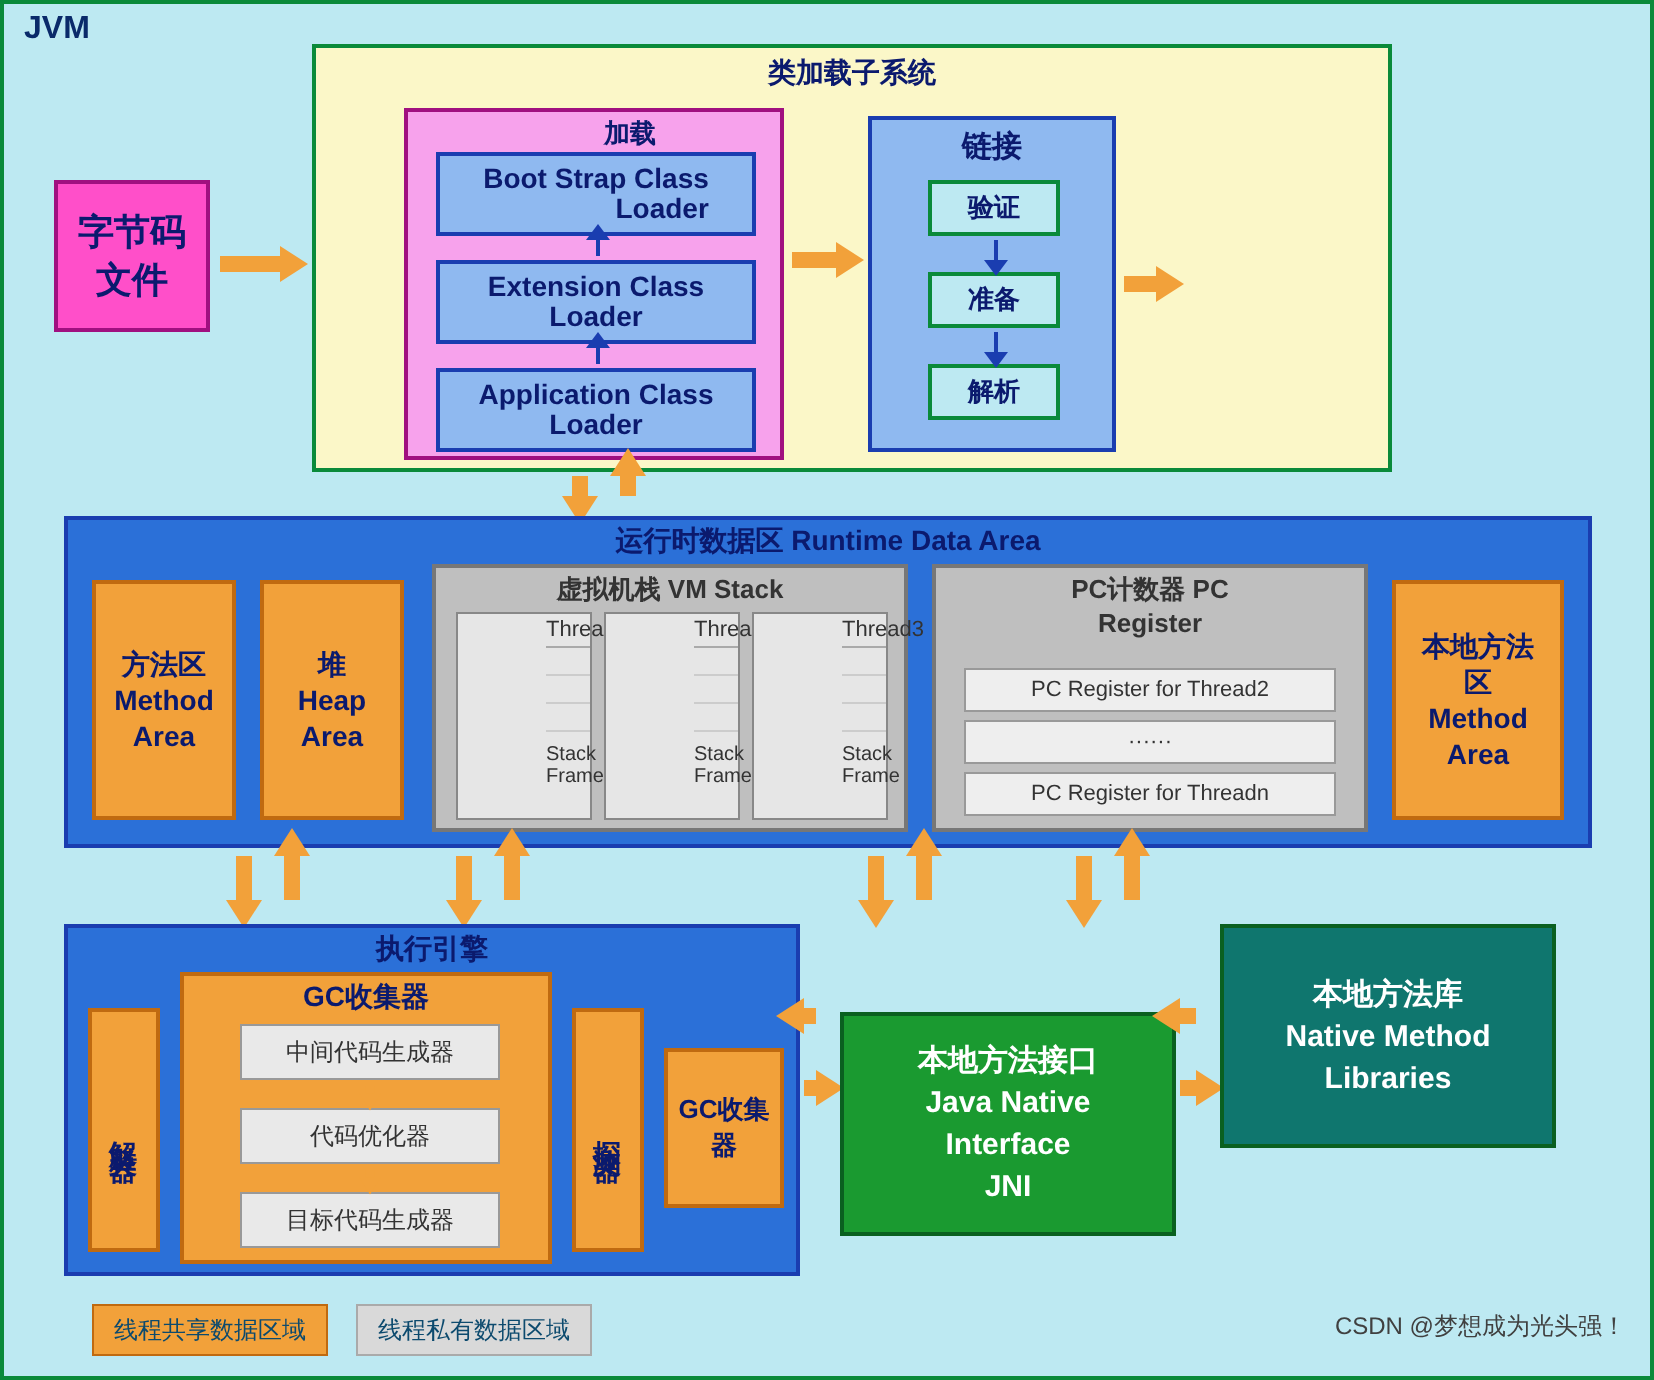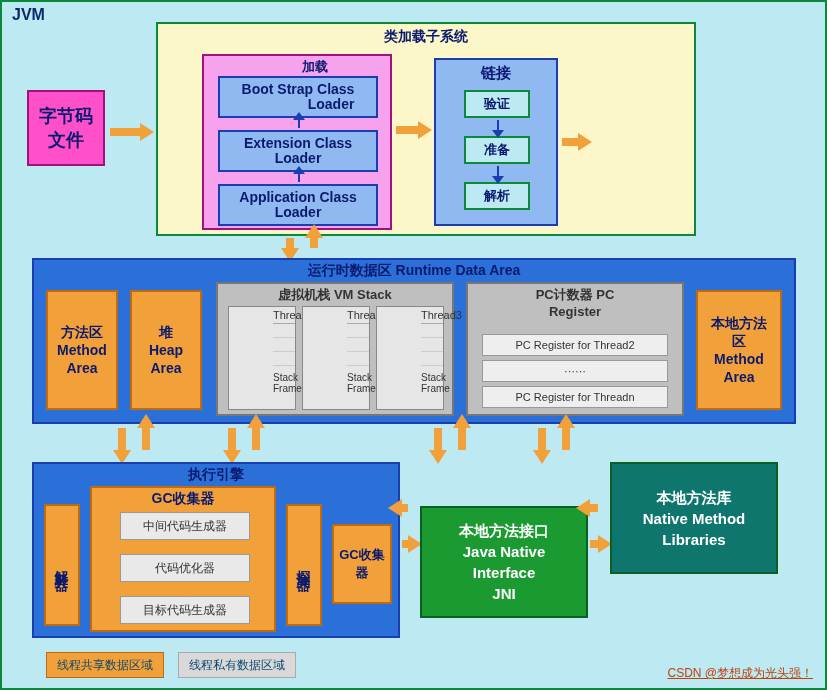--- a/index.html
+++ b/index.html
@@ -123,21 +123,21 @@
   }
 
   .legend {
     position:absolute; height:26px; border:1px solid #aaa;
     font-size:12px; color:#0c4a6e; display:flex; align-items:center; justify-content:center;
     padding:0 10px;
   }
   .lg1 { left:44px; bottom:10px; background:#f2a13a; border-color:#c06a10;}
   .lg2 { left:176px; bottom:10px; background:#d9d9d9;}
 
-  .watermark { position:absolute; right:12px; bottom:6px; color:#c2410c; font-size:12px;text-decoration:underline;}
+  .watermark { position:absolute; right:12px; bottom:16px; color:#404040; font-size:12px;}
 
   
   .arrow { position:absolute; }
   .ar-h { height:0; border-top:6px solid transparent; border-bottom:6px solid transparent; }
   .ar-h.right::after { content:""; position:absolute; right:-14px; top:-9px; border-left:14px solid #f2a13a; border-top:9px solid transparent; border-bottom:9px solid transparent;}
   .ar-h.left::after  { content:""; position:absolute; left:-14px; top:-9px; border-right:14px solid #f2a13a; border-top:9px solid transparent; border-bottom:9px solid transparent;}
   .ar-h .shaft { position:absolute; top:-4px; height:8px; background:#f2a13a; left:0; right:0;}
   .ar-v { width:0; }
   .ar-v.down::after { content:""; position:absolute; bottom:-14px; left:-9px; border-top:14px solid #f2a13a; border-left:9px solid transparent; border-right:9px solid transparent;}
   .ar-v.up::after   { content:""; position:absolute; top:-14px; left:-9px; border-bottom:14px solid #f2a13a; border-left:9px solid transparent; border-right:9px solid transparent;}

